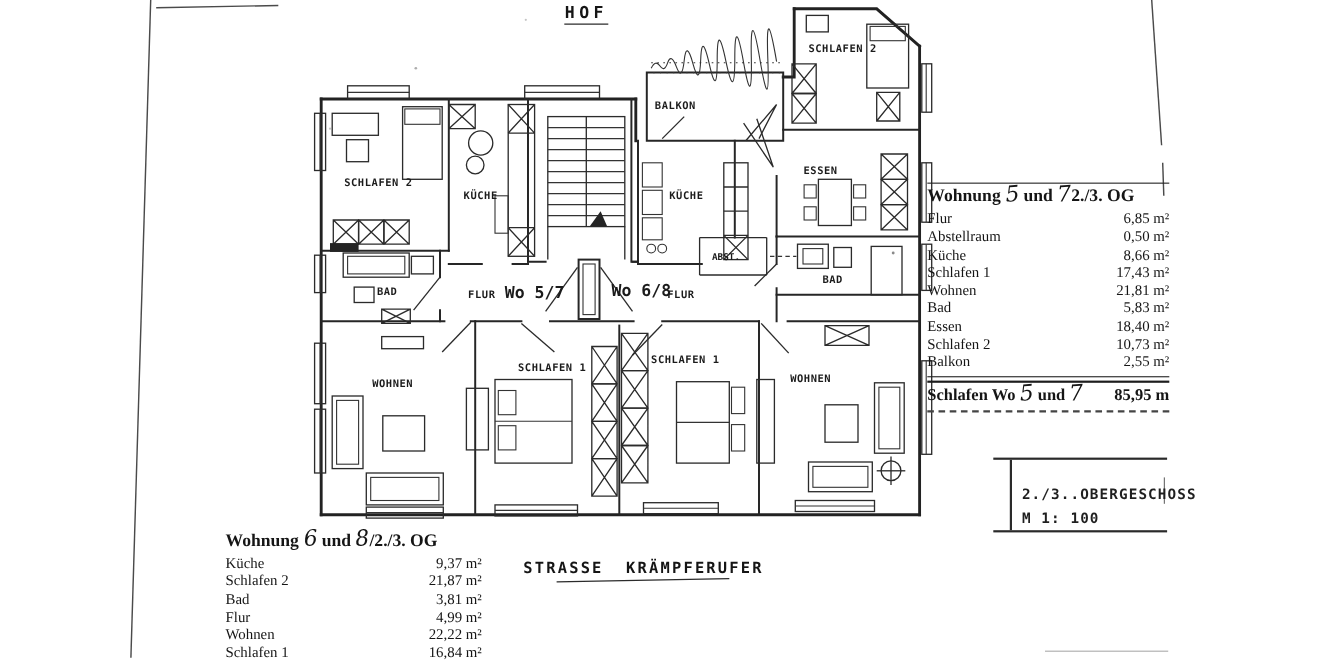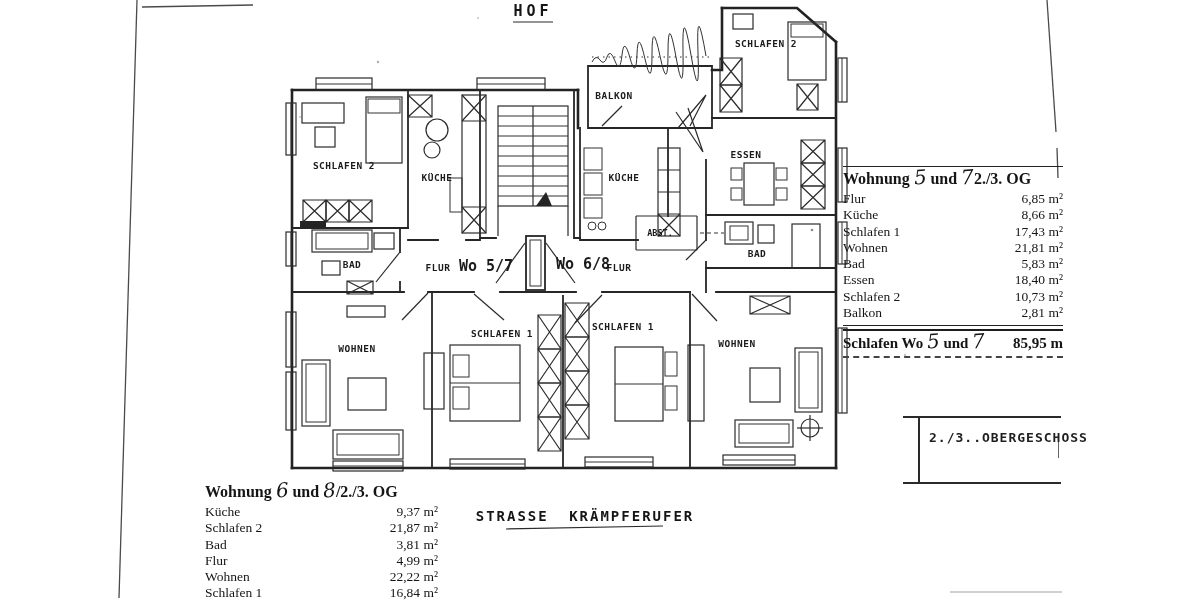--- a/index.html
+++ b/index.html
@@ -36,21 +36,21 @@
         font-size:20px;line-height:0;display:inline-block;transform:rotate(-4deg);}
   .row{display:flex;justify-content:space-between;font-size:13.5px;line-height:16.3px;white-space:nowrap;}
   .dbl{border-top:1px solid #222;border-bottom:2px solid #1d1d1d;height:3px;margin-top:4px;}
   .tot{display:flex;justify-content:space-between;font-weight:bold;font-size:15px;padding:4px 0 2px;white-space:nowrap;}
   .dashr{border-top:2px dashed #444;margin-top:2px;}
   
   .titleblock{position:absolute;left:903px;top:416px;width:158px;height:64px;
               border-top:2px solid #2a2a2a;border-bottom:2px solid #2a2a2a;}
   .tb-left{position:absolute;left:15px;top:0;bottom:0;width:2px;background:#2a2a2a;}
   .tb-right{position:absolute;right:2px;top:16px;height:24px;width:1.5px;background:#666;}
-  .tb-text{position:absolute;left:26px;top:9px;font-family:"DejaVu Sans Mono",monospace;
+  .tb-text{position:absolute;left:26px;top:22px;font-family:"DejaVu Sans Mono",monospace;
            font-weight:bold;font-size:13px;letter-spacing:1px;color:#1f1f1f;line-height:21px;white-space:nowrap;}
 </style>
 </head>
 <body>
 
 <svg width="1200" height="600" viewBox="0 0 1200 600">
 
   <g>
     <line class="brd" x1="137" y1="0" x2="119" y2="598"></line>
     <line class="brd" x1="142" y1="7" x2="253" y2="5"></line>
@@ -333,20 +333,24 @@
 </svg>
 
 <div class="tbl tbl-right">
   <div class="toprule"></div>
   <div class="ttl"><span>Wohnung</span>&nbsp;<span class="hand">5</span>&nbsp;<span>und</span>&nbsp;<span class="hand">7</span><span>2./3. OG</span></div>
   <div class="row">
       <span>Flur</span>
       <span>6,85 m²</span>
     </div>
   <div class="row">
+      <span>Abstellraum</span>
+      <span>0,50 m²</span>
+    </div>
+  <div class="row">
       <span>Küche</span>
       <span>8,66 m²</span>
     </div>
   <div class="row">
       <span>Schlafen 1</span>
       <span>17,43 m²</span>
     </div>
   <div class="row">
       <span>Wohnen</span>
       <span>21,81 m²</span>
@@ -358,21 +362,21 @@
   <div class="row">
       <span>Essen</span>
       <span>18,40 m²</span>
     </div>
   <div class="row">
       <span>Schlafen 2</span>
       <span>10,73 m²</span>
     </div>
   <div class="row">
       <span>Balkon</span>
-      <span>2,81 m²</span>
+      <span>2,55 m²</span>
     </div>
   <div class="dbl"></div>
   <div class="tot">
     <span><span>Schlafen Wo</span>&nbsp;<span class="hand">5</span>&nbsp;<span>und</span>&nbsp;<span class="hand">7</span></span>
     <span>85,95 m</span>
   </div>
   <div class="dashr"></div>
 </div>
 
 <div class="tbl tbl-left">
@@ -401,14 +405,15 @@
       <span>Schlafen 1</span>
       <span>16,84 m²</span>
     </div>
 </div>
 
 <div class="titleblock">
   <div class="tb-left"></div>
   <div class="tb-right"></div>
   <div class="tb-text">
     <div>2./3..OBERGESCHOSS</div>
+    <div>M 1: 100</div>
   </div>
 </div>
 
 </body></html>

